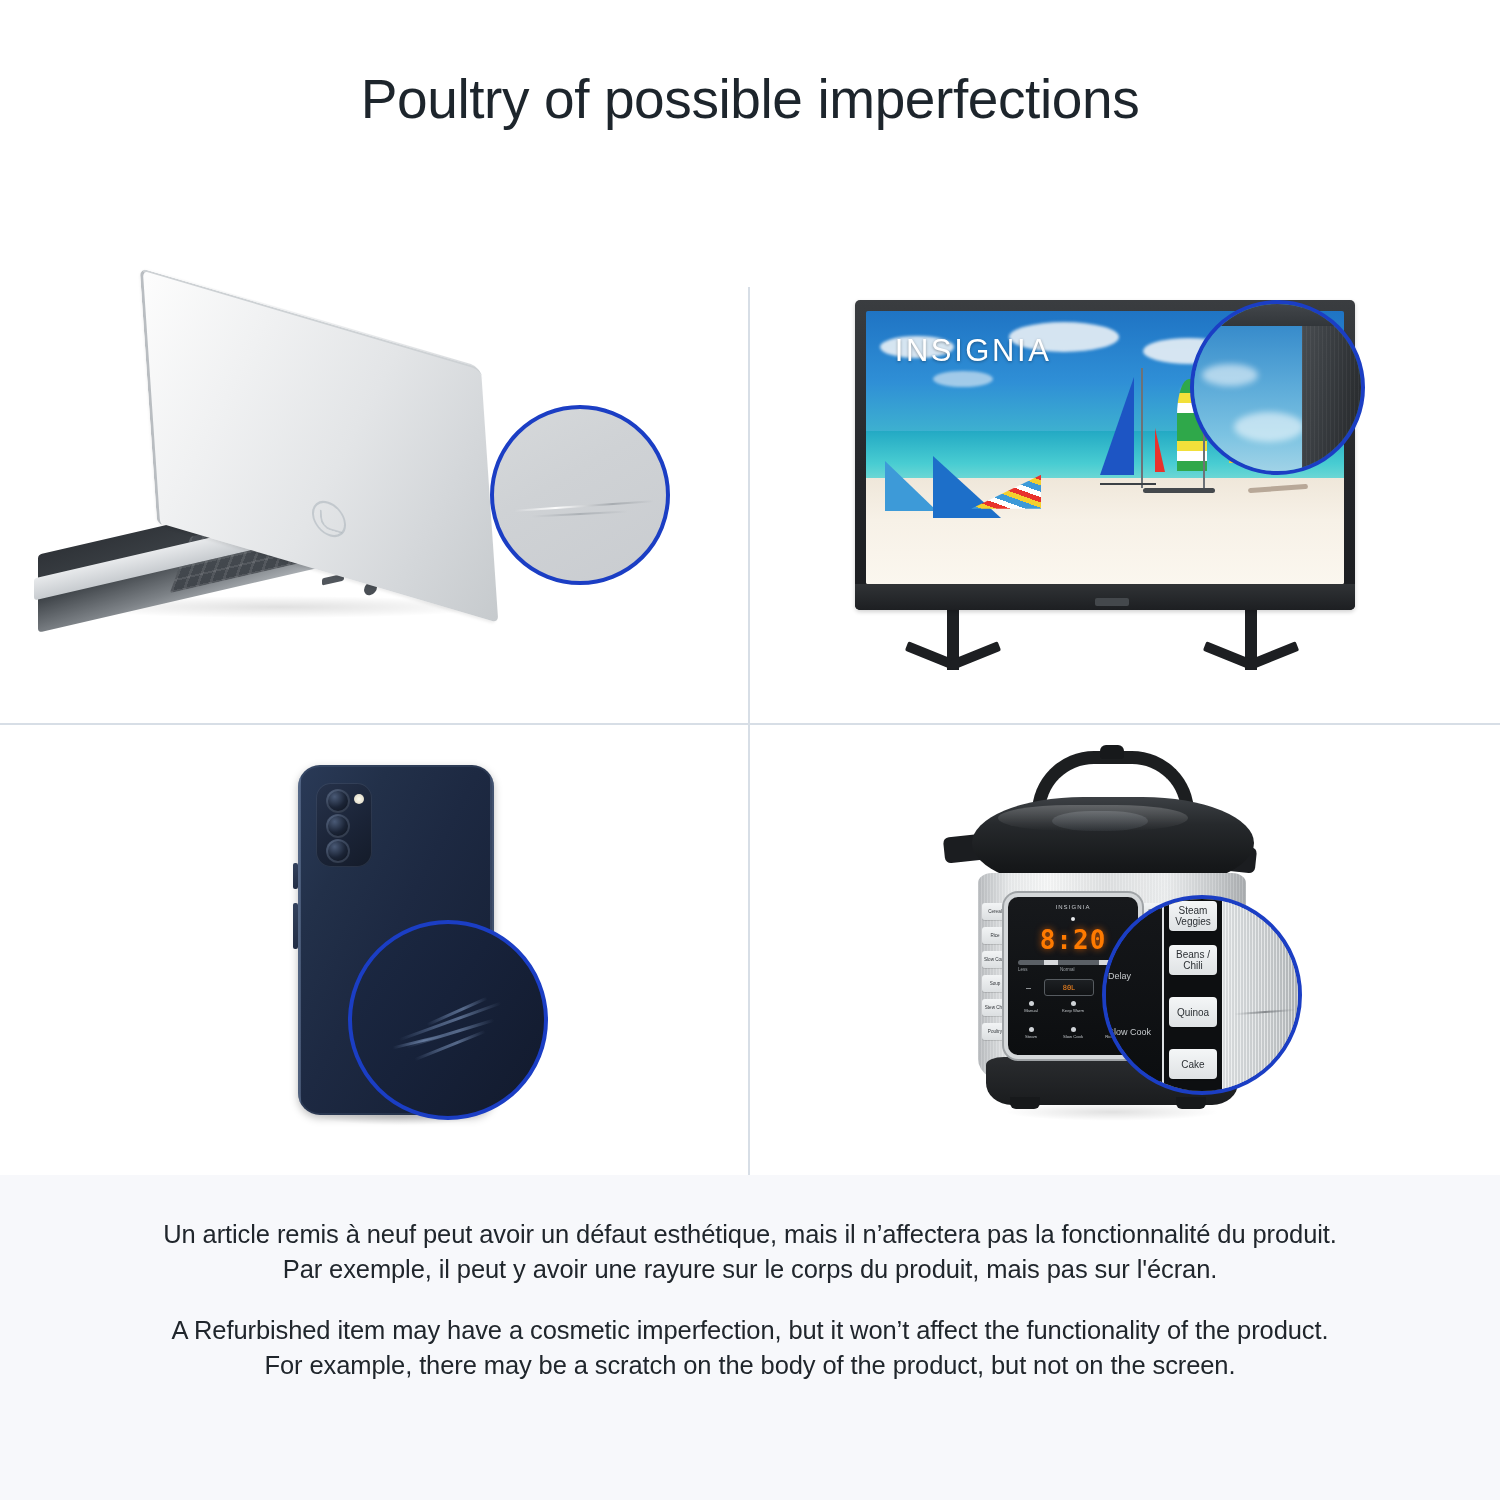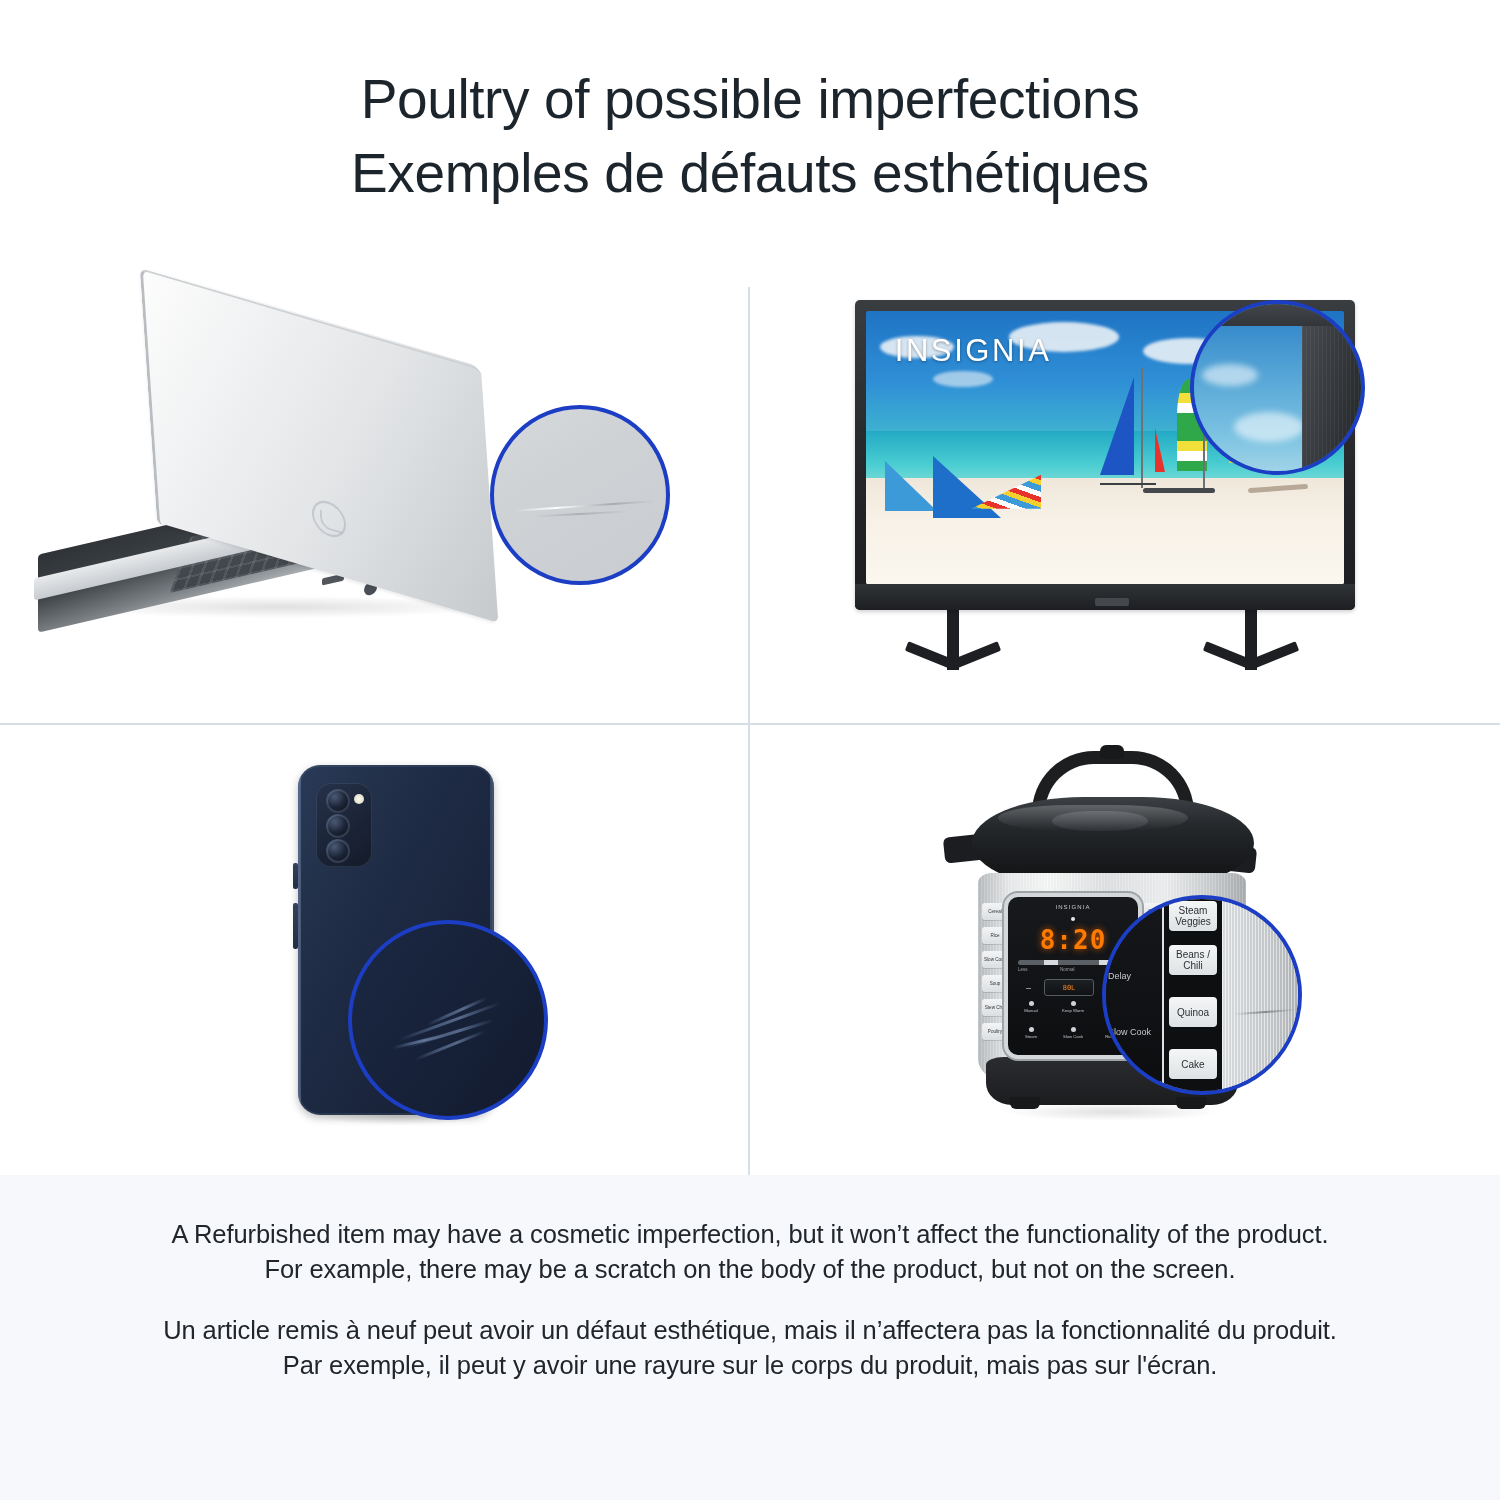--- a/index.html
+++ b/index.html
@@ -379,21 +379,20 @@
   }
   .desc p + p { margin-top: 26px; }
 </style>
 </head>
 <body>
 
 <div class="page">
 
   <div class="title-block">
     <div class="title-line">Poultry of possible imperfections</div>
-    <div class="title-line">Exemples de défauts esthétiques</div>
   </div>
 
   <div class="grid">
 
     <div class="vline"></div>
     <div class="hline"></div>
 
     <div class="cell cell-tl">
       <div class="laptop-wrap">
         <div class="lap-shadow"></div>
@@ -569,17 +568,17 @@
           </div>
           <div class="m-steel"></div>
           <div class="m-scratch"></div>
         </div>
       </div>
     </div>
 
   </div>
 
   <div class="desc">
+    <p>Un article remis à neuf peut avoir un défaut esthétique, mais il n’affectera pas la fonctionnalité du produit. Par exemple, il peut y avoir une rayure sur le corps du produit, mais pas sur l'écran.</p>
     <p>A Refurbished item may have a cosmetic imperfection, but it won’t affect the functionality of the product. For example, there may be a scratch on the body of the product, but not on the screen.</p>
-    <p>Un article remis à neuf peut avoir un défaut esthétique, mais il n’affectera pas la fonctionnalité du produit. Par exemple, il peut y avoir une rayure sur le corps du produit, mais pas sur l'écran.</p>
   </div>
 
 </div>
 
 </body></html>

